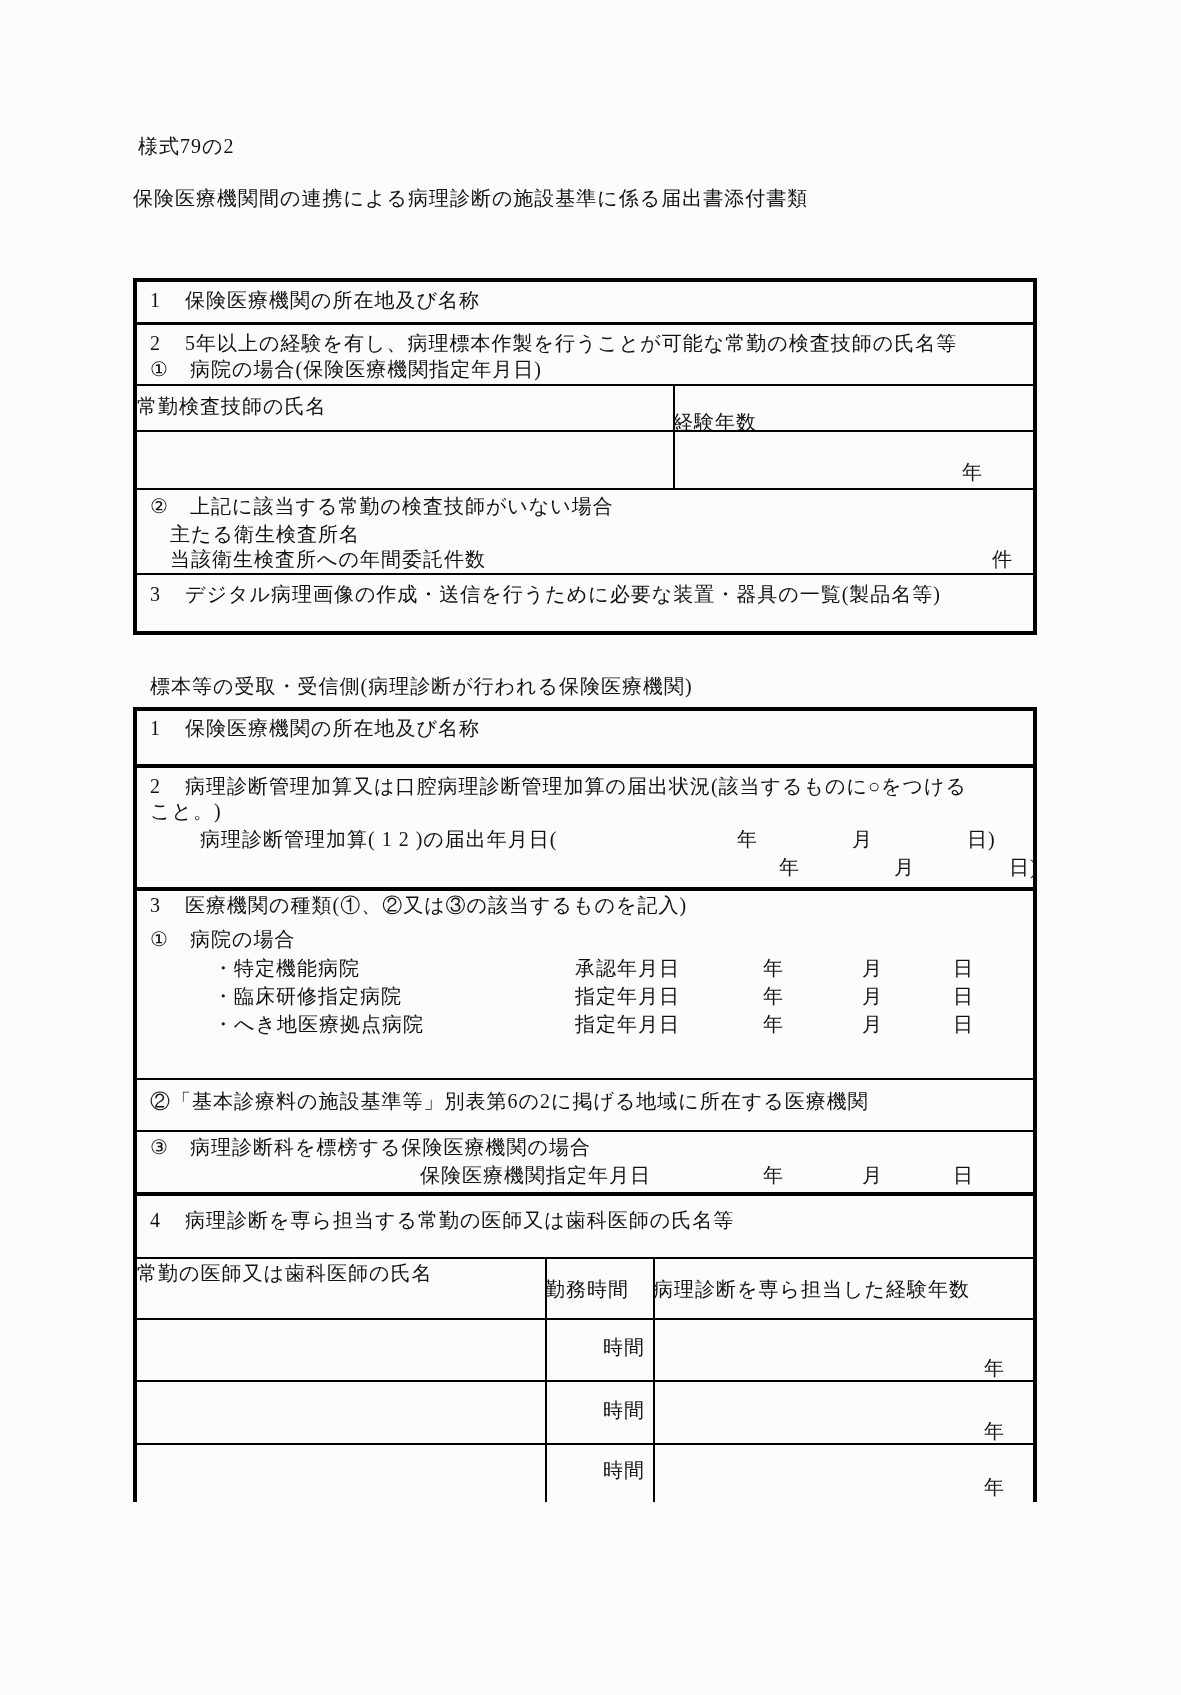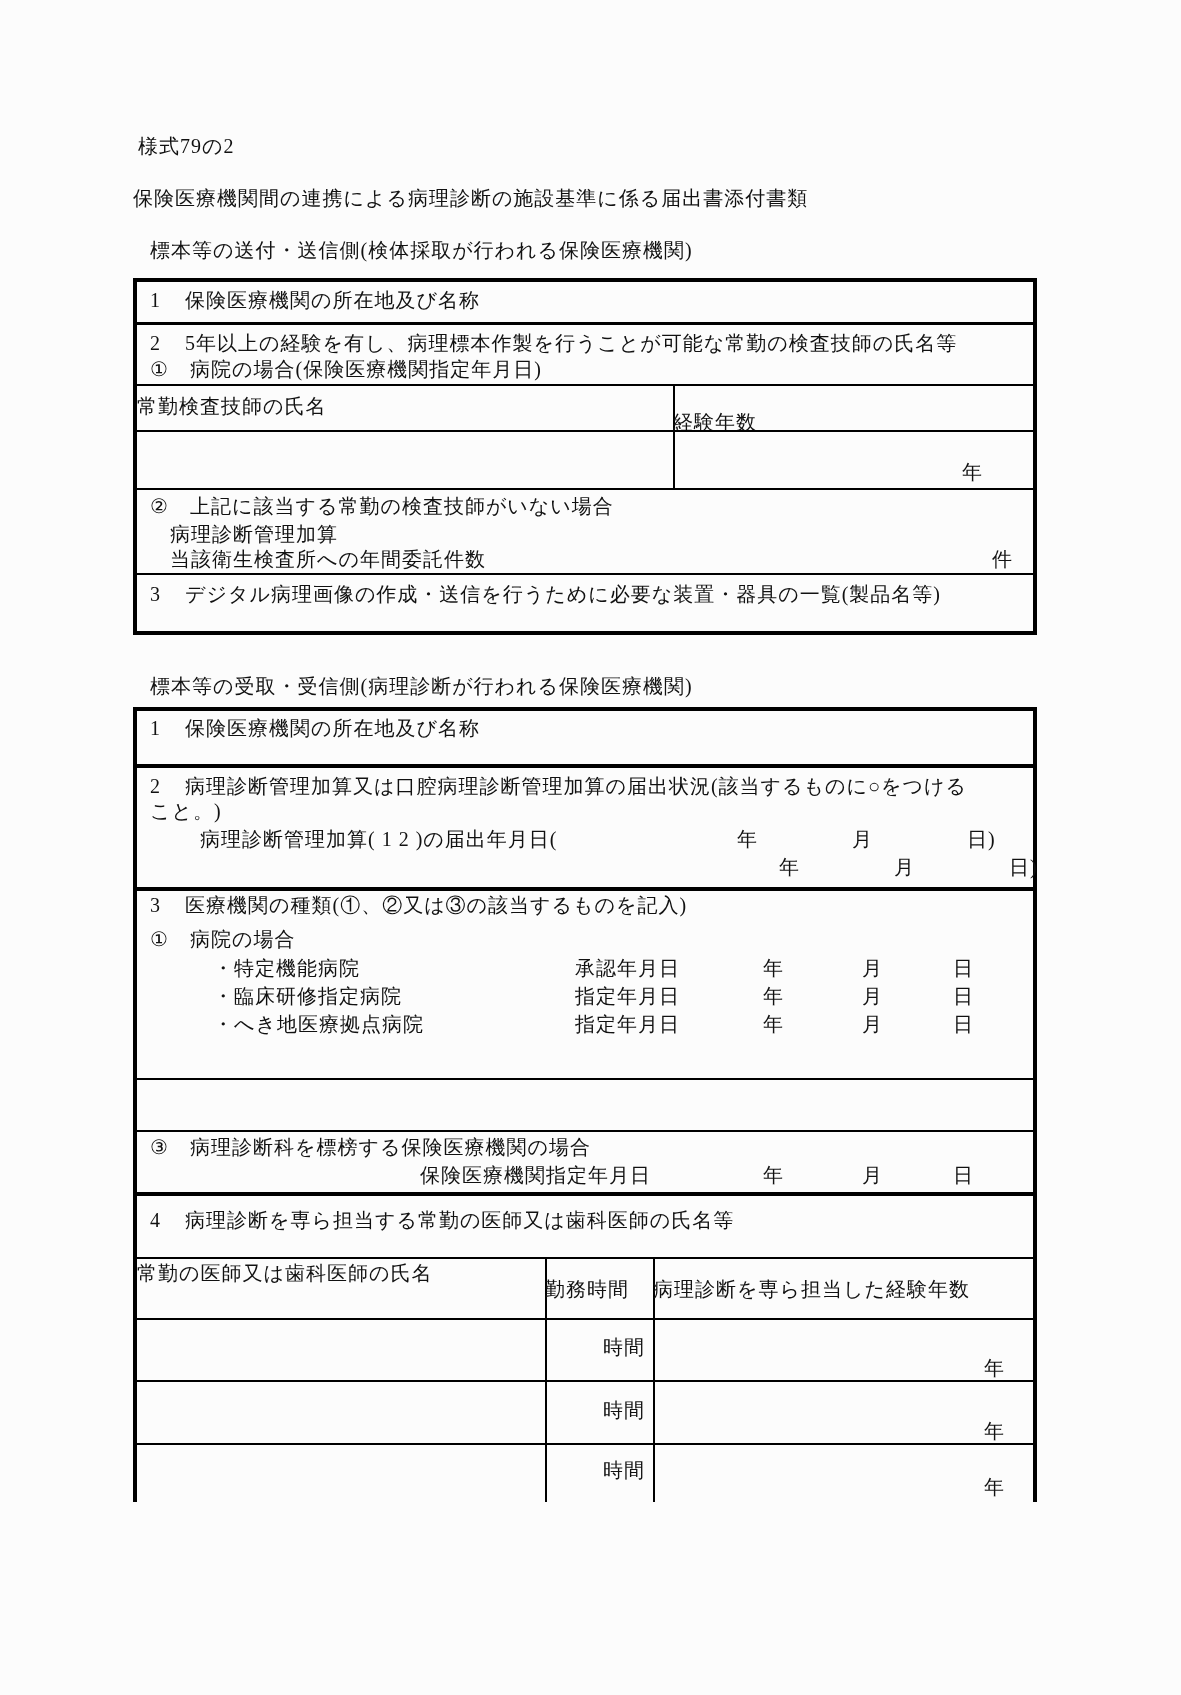--- a/index.html
+++ b/index.html
@@ -21,21 +21,20 @@
   .ctr { text-align:left; }
   .rgt { text-align:right; }
 </style>
 </head>
 <body>
 
 <div class="page">
 
   <div class="t" style="left:138px; top:134px">様式79の2</div>
   <div class="t ctr" style="left:133px; top:186px; width:904px">保険医療機関間の連携による病理診断の施設基準に係る届出書添付書類</div>
-  <div class="t" style="left:150px; top:238px">標本等の送付・送信側(検体採取が行われる保険医療機関)</div>
 
   <div class="tbl" style="left:133px; top:278px; width:896px; height:349px">
 
     <div class="t row" style="left:13px; top:6px">
       <span class="num">1</span>
       <span>保険医療機関の所在地及び名称</span>
     </div>
     <div class="sep" style="top:40px; height:3px"></div>
 
     <div class="t row" style="left:13px; top:49px">
@@ -53,21 +52,21 @@
     <div class="t ctr" style="left:536px; top:128px; width:292px">経験年数</div>
     <div class="hline" style="left:0; top:148px; width:896px"></div>
     <div class="t" style="left:0; top:150px; width:536px; height:56px"></div>
     <div class="t rgt" style="left:536px; top:178px; width:310px">年</div>
     <div class="hline" style="left:0; top:206px; width:896px"></div>
 
     <div class="t row" style="left:13px; top:212px">
       <span class="numw">②</span>
       <span>上記に該当する常勤の検査技師がいない場合</span>
     </div>
-    <div class="t" style="left:33px; top:240px">病理診断管理加算</div>
+    <div class="t" style="left:33px; top:240px">主たる衛生検査所名</div>
     <div class="t" style="left:33px; top:265px">当該衛生検査所への年間委託件数</div>
     <div class="t rgt" style="left:836px; top:265px; width:40px">件</div>
     <div class="sep" style="top:291px; height:2px"></div>
 
     <div class="t row" style="left:13px; top:300px">
       <span class="num">3</span>
       <span>デジタル病理画像の作成・送信を行うために必要な装置・器具の一覧(製品名等)</span>
     </div>
   </div>
 
@@ -119,20 +118,21 @@
     <div class="t" style="left:725px; top:273px">月</div>
     <div class="t" style="left:816px; top:273px">日</div>
 
     <div class="t" style="left:76px; top:301px">・へき地医療拠点病院</div>
     <div class="t" style="left:438px; top:301px">指定年月日</div>
     <div class="t" style="left:626px; top:301px">年</div>
     <div class="t" style="left:725px; top:301px">月</div>
     <div class="t" style="left:816px; top:301px">日</div>
 
     <div class="sep" style="top:367px; height:2px"></div>
+    <div class="t" style="left:13px; top:378px">②「基本診療料の施設基準等」別表第6の2に掲げる地域に所在する医療機関</div>
     <div class="sep" style="top:419px; height:2px"></div>
 
     <div class="t row" style="left:13px; top:424px">
       <span class="numw">③</span>
       <span>病理診断科を標榜する保険医療機関の場合</span>
     </div>
     <div class="t" style="left:283px; top:452px">保険医療機関指定年月日</div>
     <div class="t" style="left:626px; top:452px">年</div>
     <div class="t" style="left:725px; top:452px">月</div>
     <div class="t" style="left:816px; top:452px">日</div>

